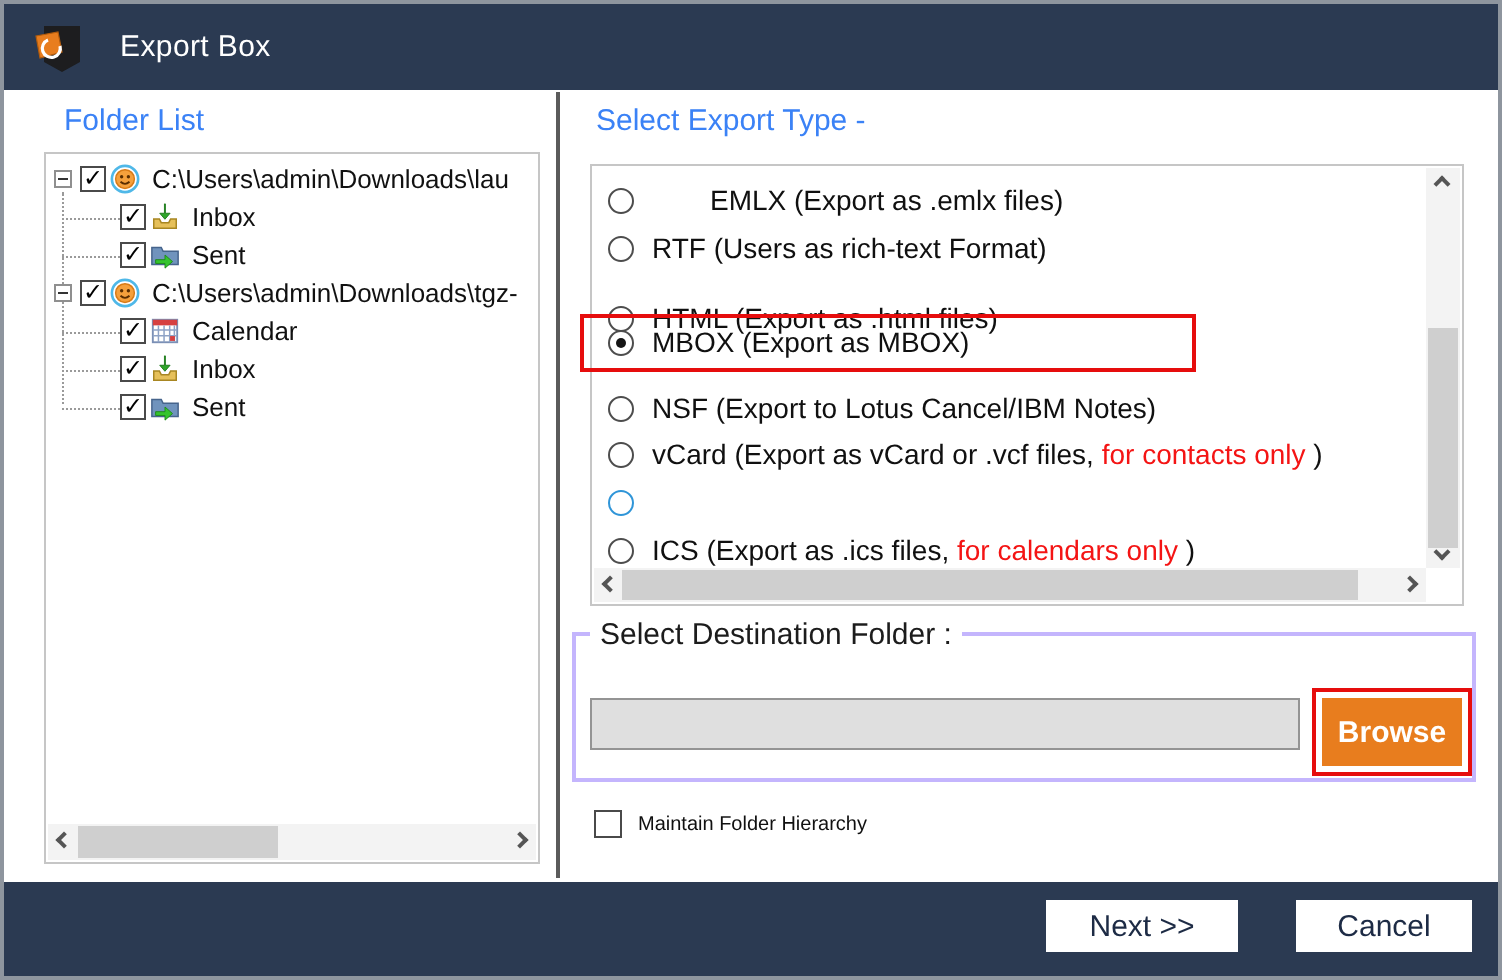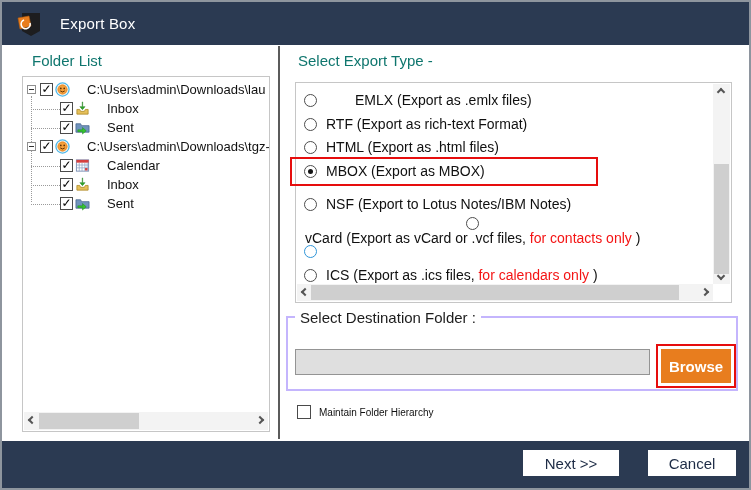--- a/index.html
+++ b/index.html
@@ -4,32 +4,32 @@
 <style>
   html,body{margin:0;padding:0;background:#cfd3d8;font-family:"Liberation Sans",sans-serif;}
   *{box-sizing:border-box;}
   .dialog{position:relative;width:751px;height:490px;background:#fff;border:2px solid #8e959e;overflow:hidden;}
 
   
   .titlebar{position:absolute;left:0;top:0;width:100%;height:43px;background:var(--navy);display:flex;align-items:center;}
   .titlebar .logo{margin-left:14px;width:27px;height:27px;flex:0 0 auto;}
   .titlebar .wtitle{margin-left:17px;color:#fff;font-size:15px;letter-spacing:.2px;}
 
-  .panel-label{position:absolute;font-size:15px;color:#0f766e;}
+  .panel-label{position:absolute;font-size:15px;color:#3b82f6;}
   #folder-label{left:30px;top:50px;}
   #export-label{left:296px;top:50px;}
 
   
   .tree-box{position:absolute;left:20px;top:74px;width:248px;height:356px;border:1px solid #c6c6c6;background:#fff;overflow:hidden;}
   .tree-rows{position:absolute;left:0;top:3px;right:0;}
   .trow{position:relative;height:19px;display:flex;align-items:center;white-space:nowrap;font-size:13px;color:#111;overflow:hidden;}
   .trow .cbx{position:relative;z-index:2;flex:0 0 auto;width:13px;height:13px;border:1px solid #4a4a4a;background:#fff;font-size:12px;line-height:11px;text-align:center;color:#000;margin-left:17px;}
   .trow.child .cbx{margin-left:37px;}
   .trow .ticon{flex:0 0 auto;width:15px;height:15px;margin-left:2px;}
-  .trow .tlabel{margin-left:17px;}
+  .trow .tlabel{margin-left:6px;}
   .trow.child::before{content:'';position:absolute;left:8px;top:50%;width:29px;border-top:1px dotted #9a9a9a;}
   .tree-vline{position:absolute;left:8px;top:19px;height:106px;border-left:1px dotted #9a9a9a;z-index:1;}
   .expander{position:absolute;left:4px;top:50%;margin-top:-5px;width:9px;height:9px;border:1px solid #8f8f8f;background:#fff;z-index:3;}
   .expander::before{content:'';position:absolute;left:1px;right:1px;top:3px;border-top:1px solid #333;}
 
   
   .hscroll{position:absolute;left:1px;right:1px;bottom:1px;height:18px;background:#f3f3f3;}
   .hthumb{position:absolute;top:1px;bottom:1px;background:#cfcfcf;}
   .vscroll{position:absolute;top:1px;bottom:18px;right:1px;width:17px;background:#f3f3f3;}
   .vthumb{position:absolute;left:1px;right:1px;background:#cfcfcf;}
@@ -166,35 +166,35 @@
   <span class="panel-label" id="export-label">Select Export Type -</span>
 
   <div class="export-box">
     <div id="radio-rows">
         <div class="opt" style="top: 7px; gap: 29px;">
           <span class="radio"></span>
           <span class="otext"><span>EMLX (Export as .emlx files)</span></span>
         </div>
         <div class="opt" style="top: 31px;">
           <span class="radio"></span>
-          <span class="otext"><span>RTF (Export as rich-text Format)</span></span>
-        </div>
-        <div class="opt" style="top: 54px; justify-content: flex-end;">
+          <span class="otext"><span>RTF (Users as rich-text Format)</span></span>
+        </div>
+        <div class="opt" style="top: 66px; justify-content: flex-end;">
           <span class="radio"></span>
           <span class="otext"><span>HTML (Export as .html files)</span></span>
         </div>
         <div class="opt" style="top: 78px;">
           <span class="radio sel"></span>
           <span class="otext"><span>MBOX (Export as MBOX)</span></span>
         </div>
         <div class="opt" style="top: 111px;">
           <span class="radio"></span>
-          <span class="otext"><span>NSF (Export to Lotus Notes/IBM Notes)</span></span>
-        </div>
-        <div class="opt" style="top: 134px; flex-direction: column;">
+          <span class="otext"><span>NSF (Export to Lotus Cancel/IBM Notes)</span></span>
+        </div>
+        <div class="opt" style="top: 134px;">
           <span class="radio"></span>
           <span class="otext"><span>vCard (Export as vCard or .vcf files, </span><span class="red">for contacts only</span><span> )</span></span>
         </div>
         <div class="opt" style="top: 158px;">
           <span class="radio blue"></span>
         </div>
         <div class="opt" style="top: 182px;">
           <span class="radio"></span>
           <span class="otext"><span>ICS (Export as .ics files, </span><span class="red">for calendars only</span><span> )</span></span>
         </div>

